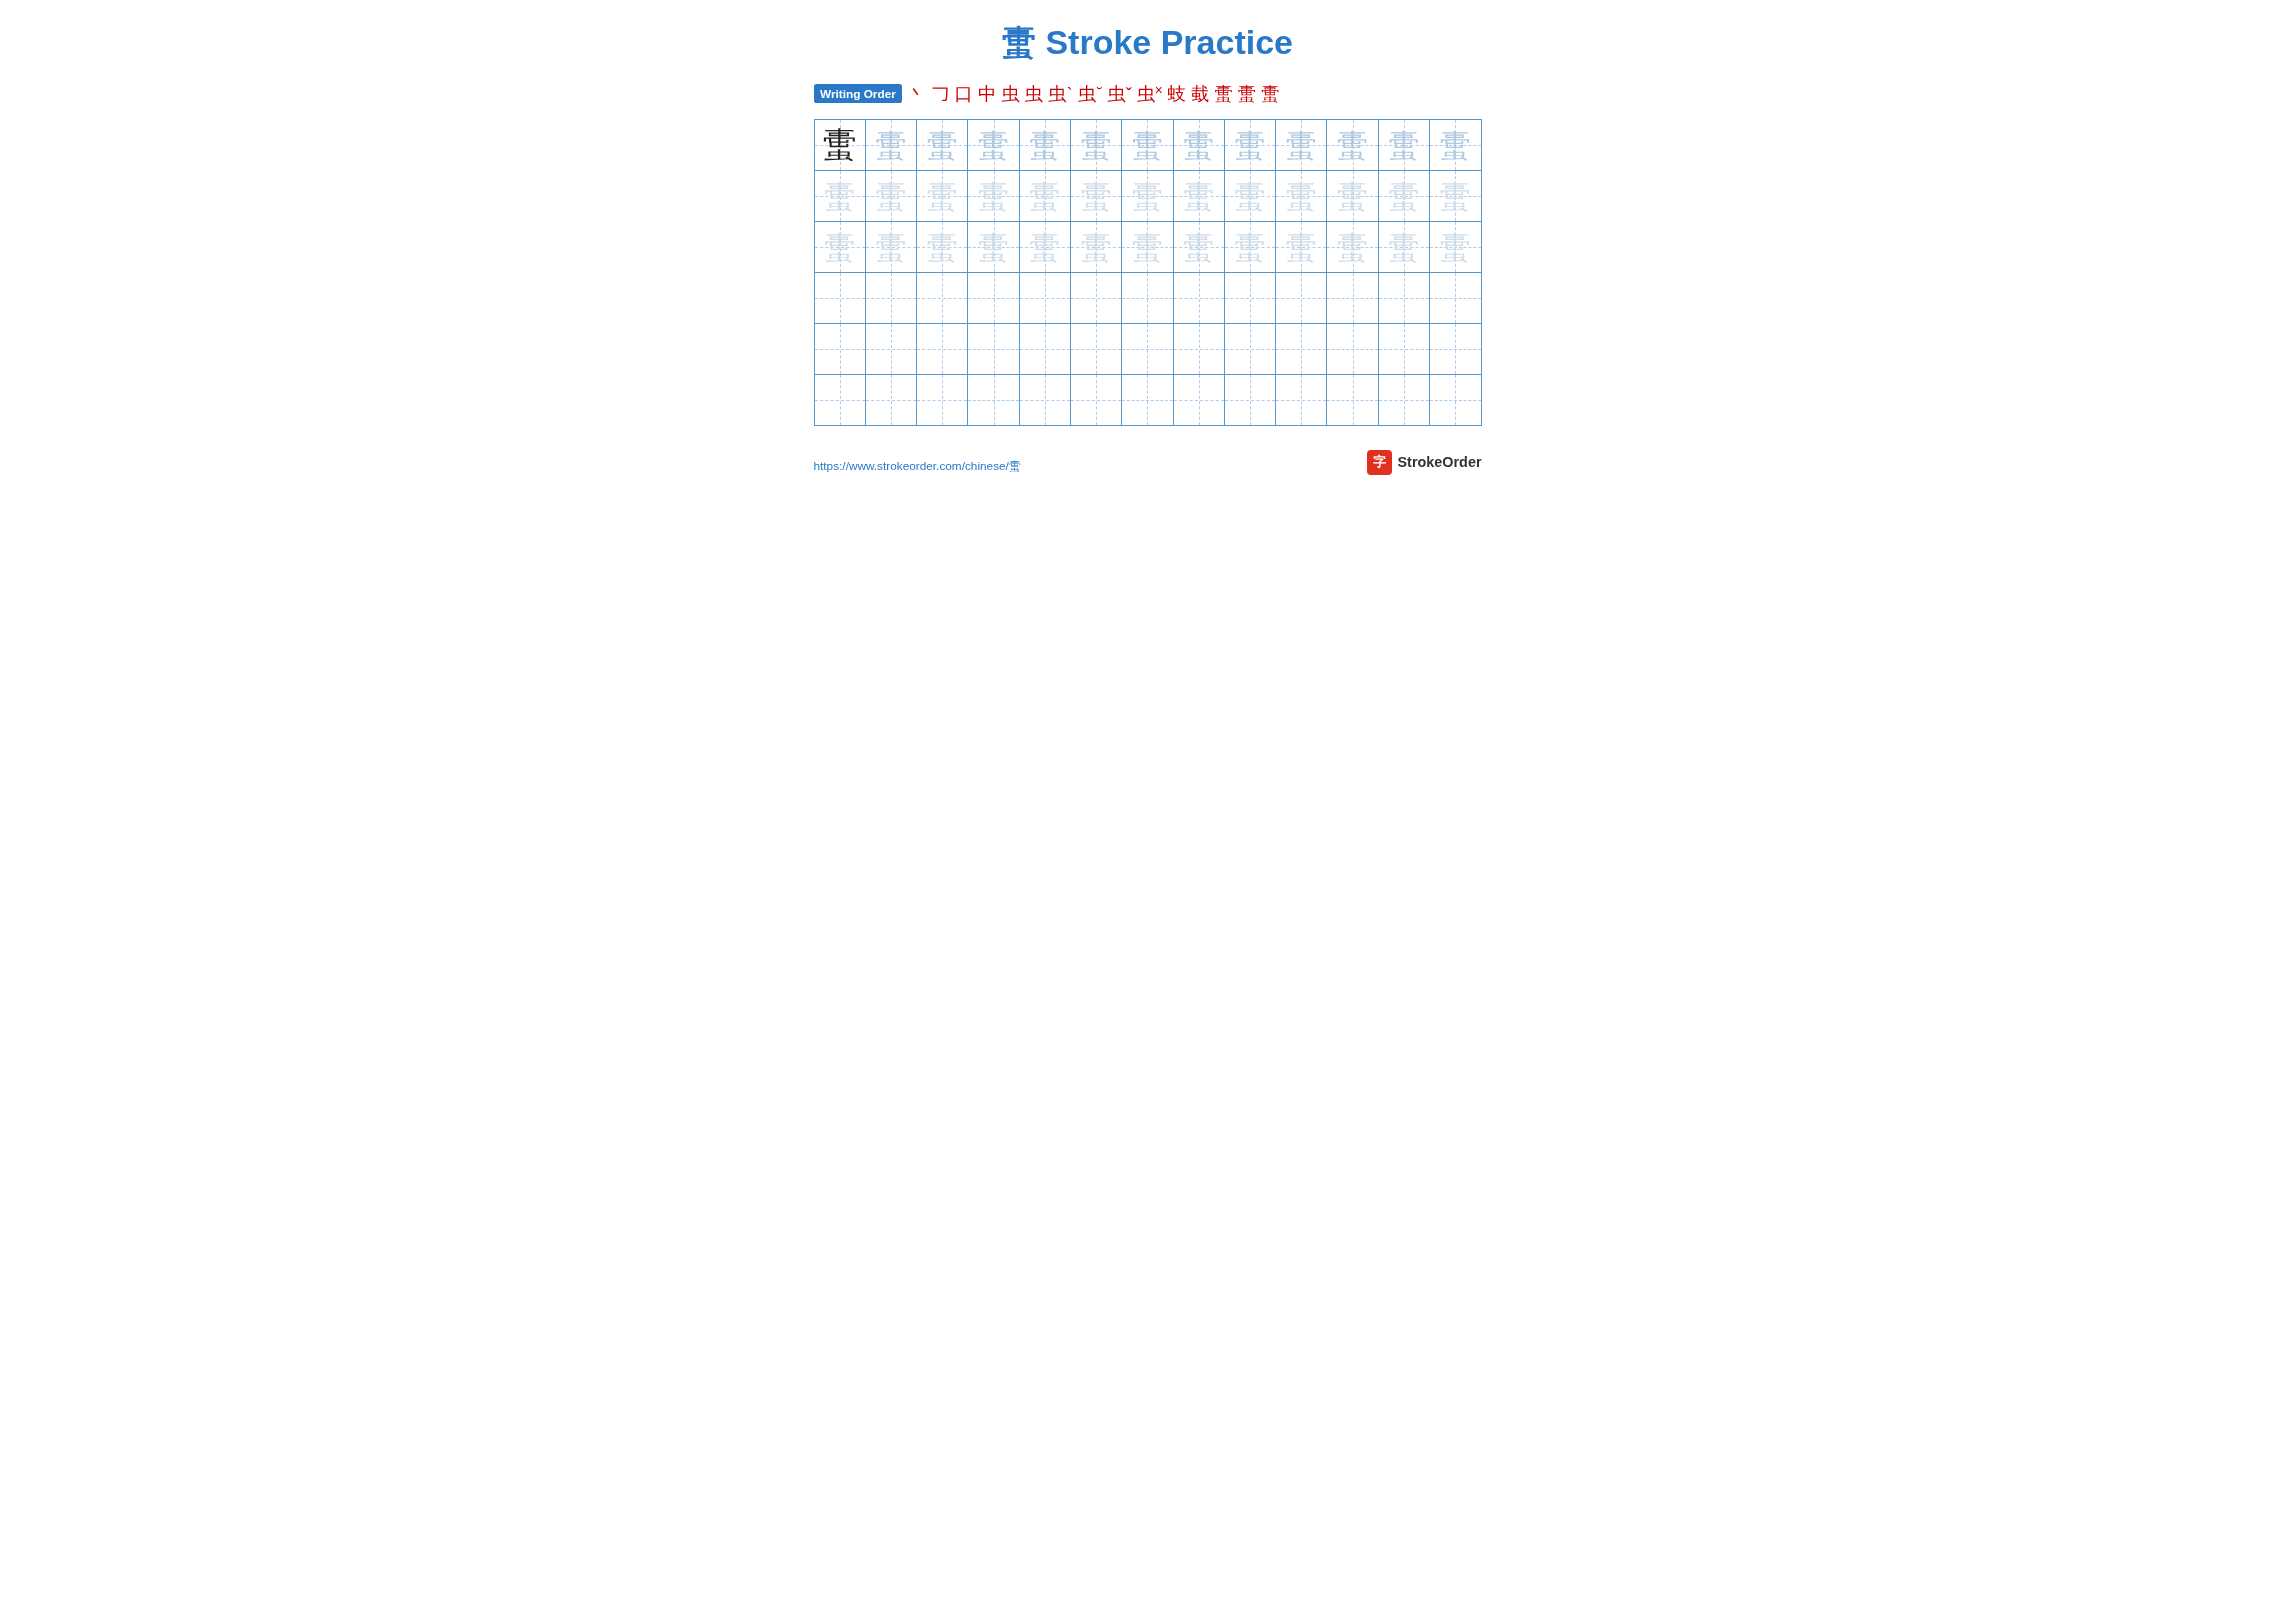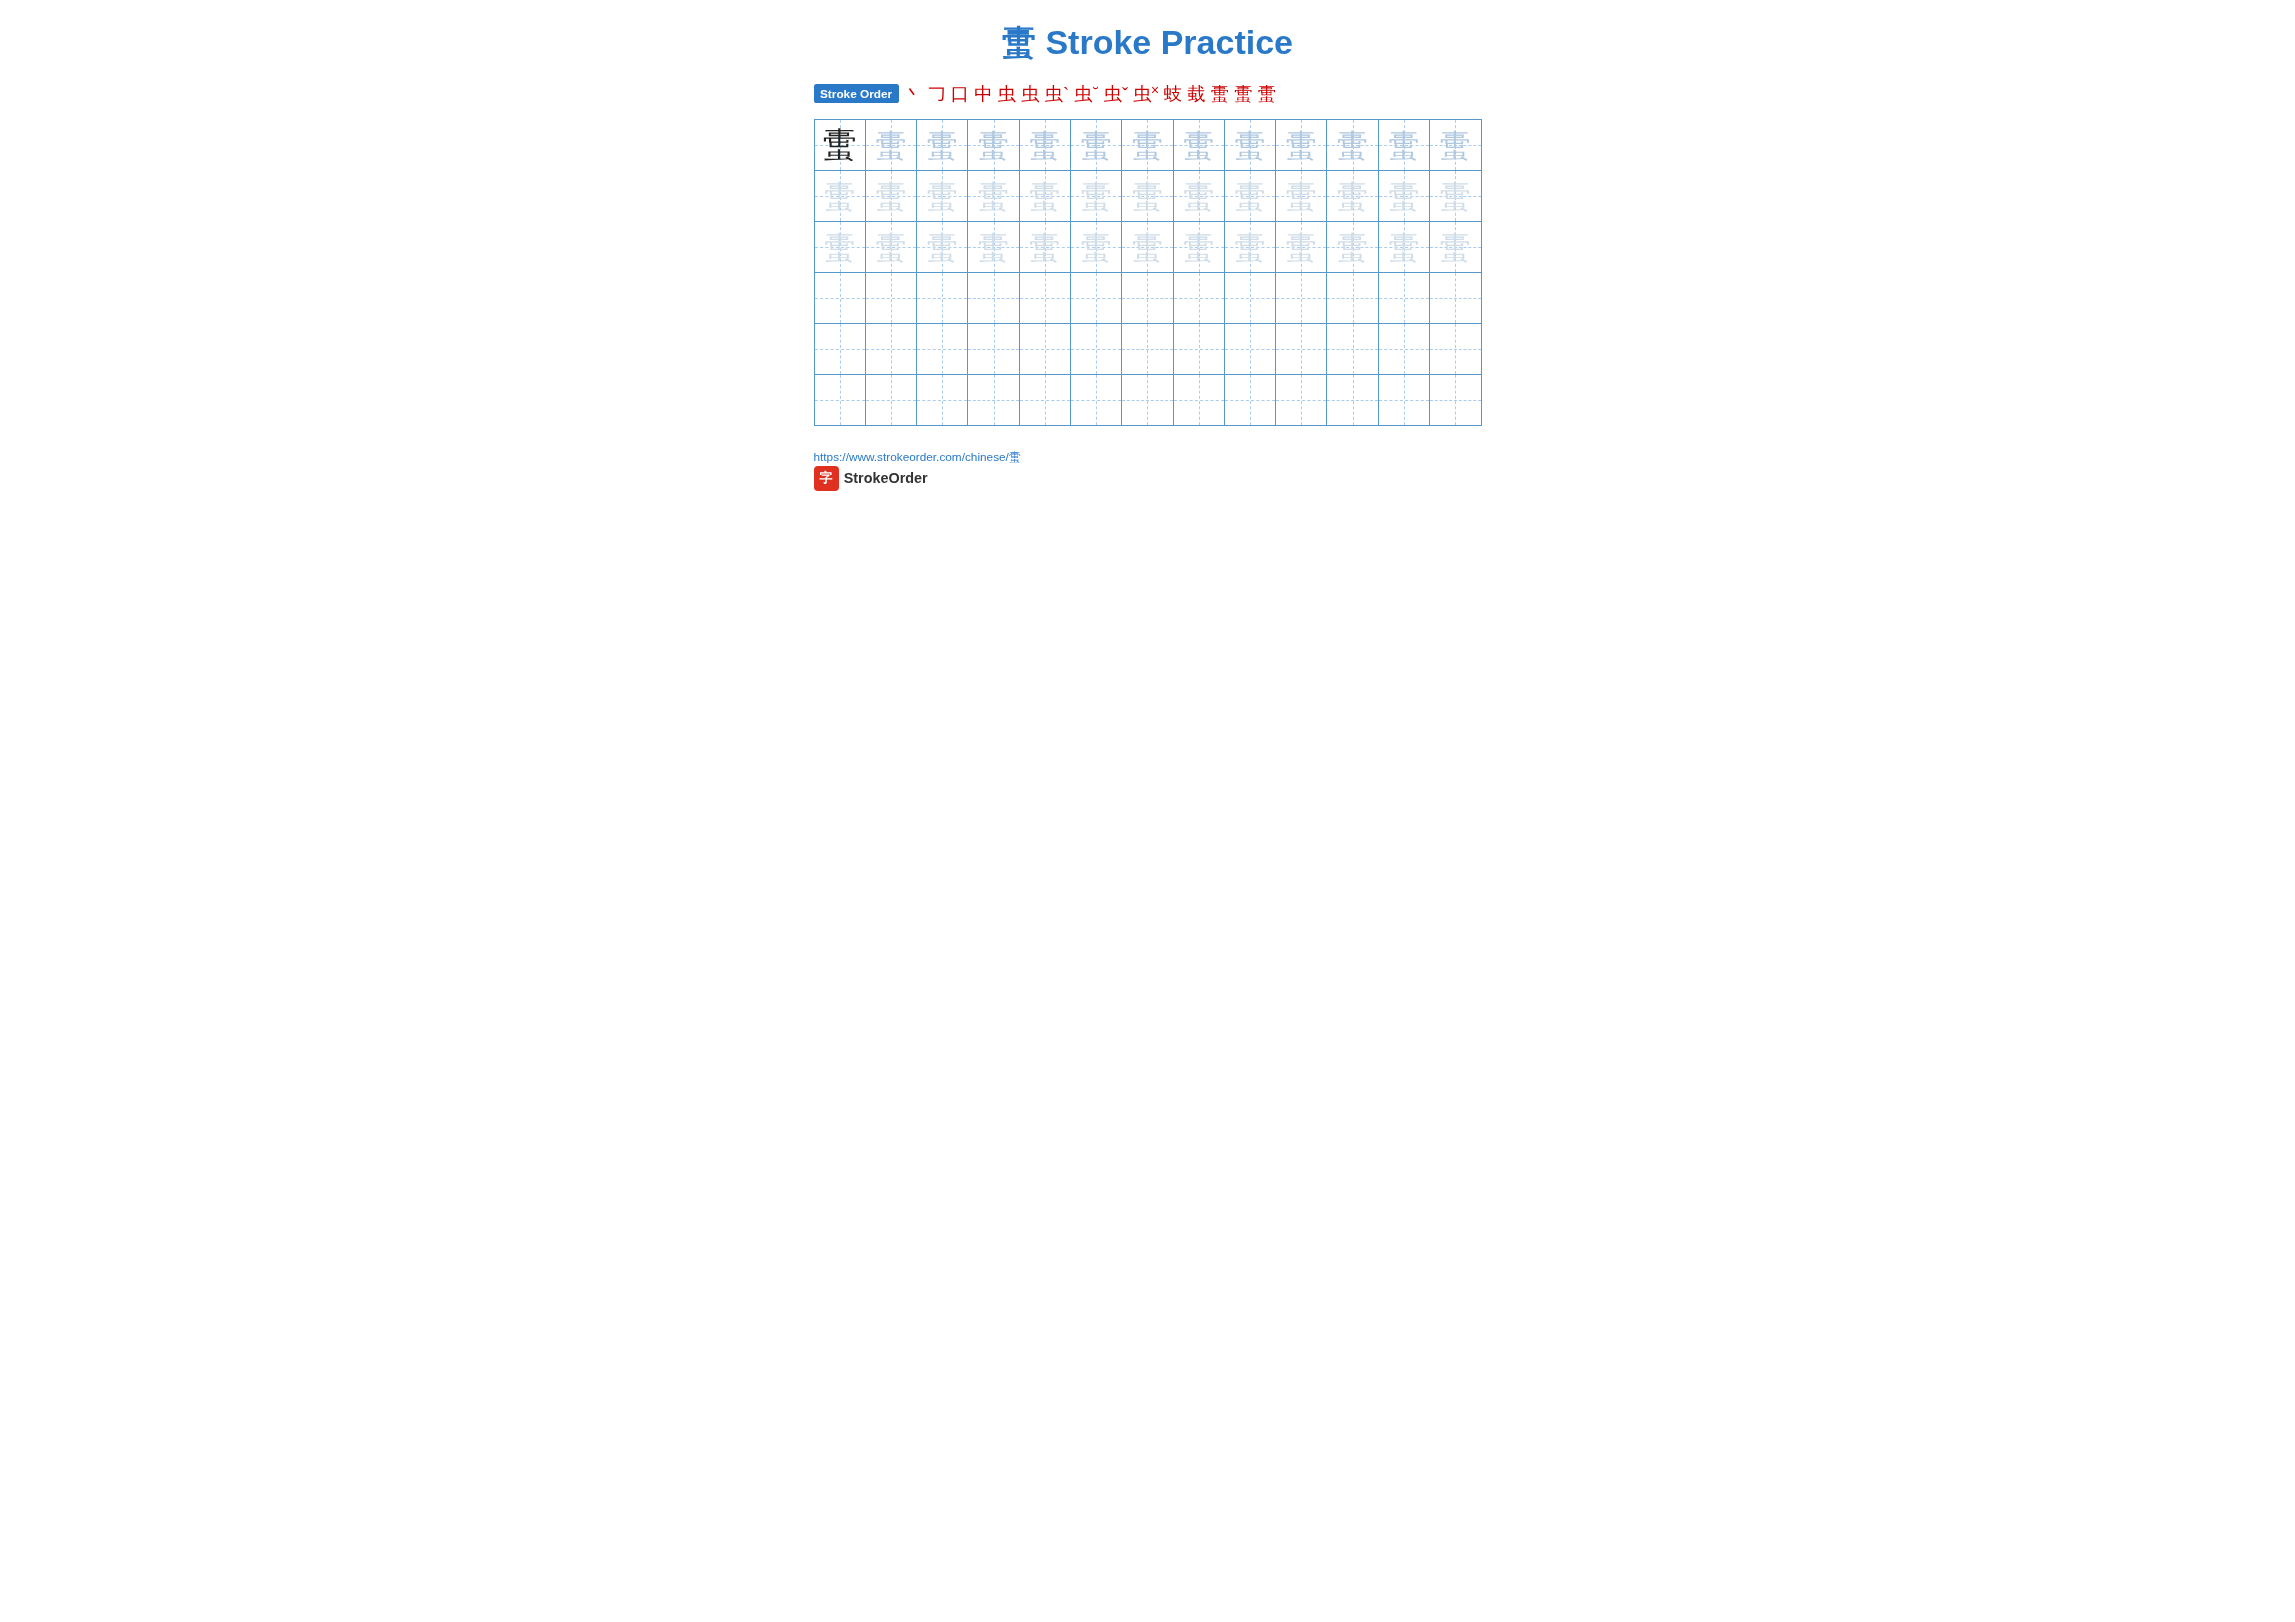--- a/index.html
+++ b/index.html
@@ -100,23 +100,22 @@
       font-size: 31px;
       color: #d0dde8;
       position: relative;
       z-index: 2;
       line-height: 1;
     }
 
     .footer {
       display: flex;
       justify-content: space-between;
-      align-items: flex-start;
+      align-items: flex-end;
       margin-top: 23.6px;
-      flex-direction: column;
     }
 
     .footer-url {
       color: #2979c8;
       font-size: 11.8px;
       font-family: sans-serif;
     }
 
     .footer-logo {
       display: flex;
@@ -140,21 +139,21 @@
       border-radius: 3.9px;
       font-family: serif;
     }
   </style>
 </head>
 <body>
 
 <h1 class="page-title">蟗 Stroke Practice</h1>
 
 <div class="stroke-order-row">
-  <span class="stroke-order-badge">Stroke Order</span>
+  <span class="stroke-order-badge">Writing Order</span>
   <span class="stroke-char">丶</span>
   <span class="stroke-char">𠃌</span>
   <span class="stroke-char">口</span>
   <span class="stroke-char">中</span>
   <span class="stroke-char">虫</span>
   <span class="stroke-char">虫</span>
   <span class="stroke-char">虫`</span>
   <span class="stroke-char">虫˘</span>
   <span class="stroke-char">虫ˇ</span>
   <span class="stroke-char">虫˟</span>

